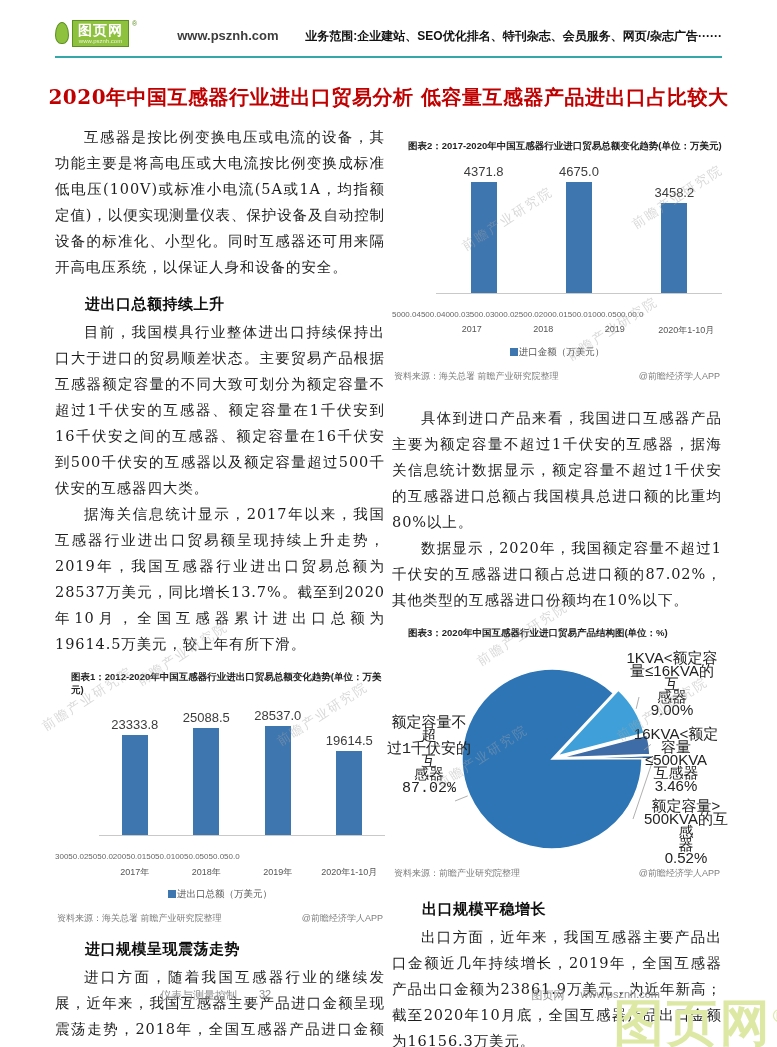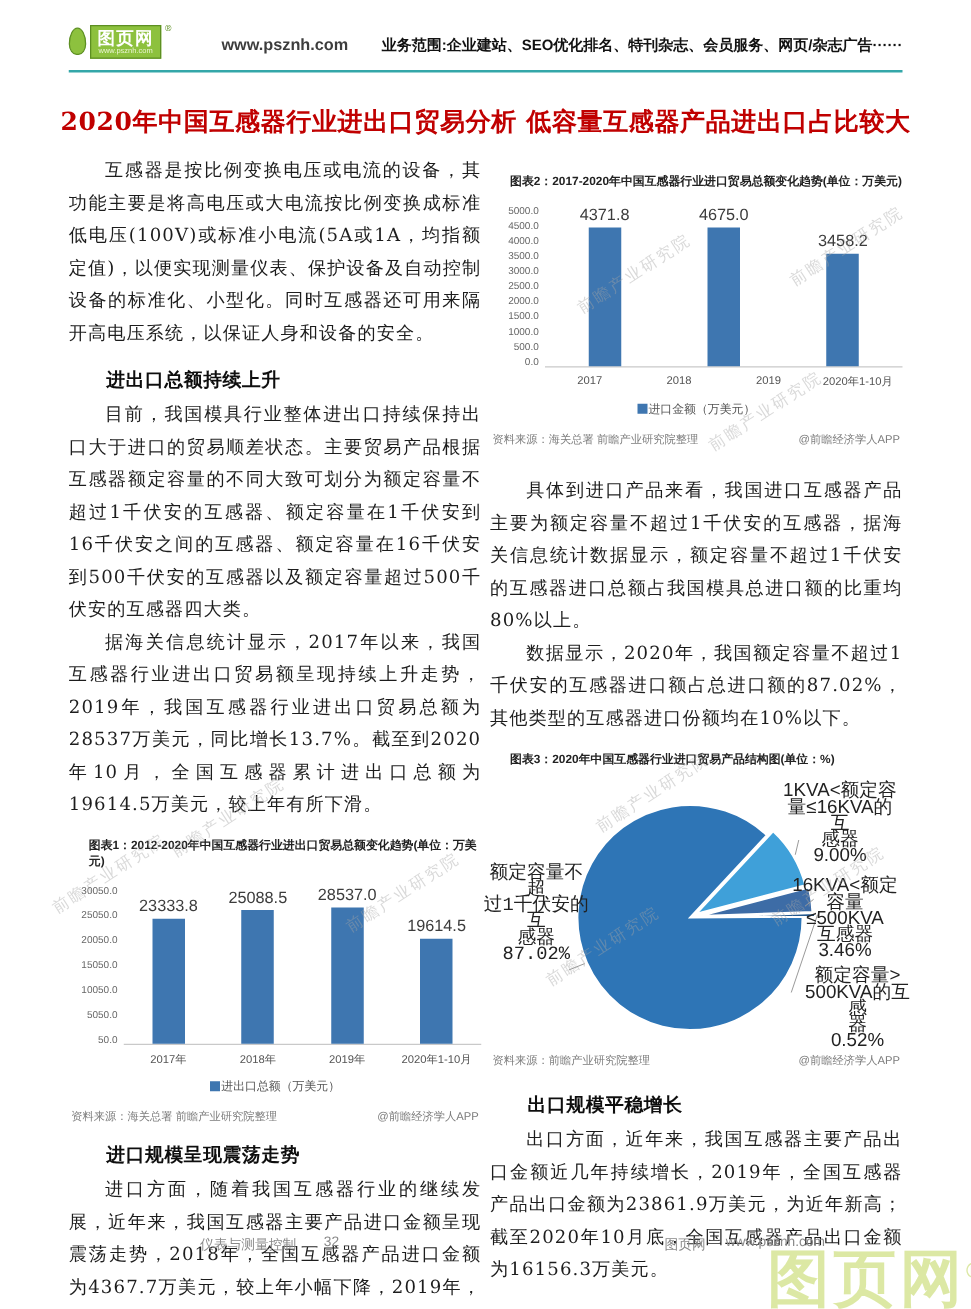--- a/index.html
+++ b/index.html
@@ -42,21 +42,21 @@
   
   .columns { position: absolute; top: 124px; left: 55px; width: 667px; display: flex; justify-content: space-between; }
   .col { width: 330px; }
   p.body-p { font-size: 14.5px; line-height: 26px; text-align: justify; text-indent: 2em; letter-spacing: 0.9px; color: #1d1d1d; }
   .sec-head { font-size: 15px; font-weight: bold; color: #0e0e0e; text-indent: 2em; margin: 15px 0 5px; letter-spacing: 0.5px; }
   .mt-lg { margin-top: 22px; }
   
   .chart { font-family: "Liberation Sans", sans-serif; margin-top: 14px; position: relative; }
   .chart-title { font-size: 9.5px; font-weight: bold; color: #222; padding-left: 16px; margin-bottom: 11px; line-height: 1.35; }
   .chart-body { display: flex; }
-  .yaxis { width: 44px; display: flex; flex-direction: column; justify-content: space-between; align-items: flex-end; padding-right: 5px; font-size: 8px; color: #666; }
+  .yaxis { width: 44px; display: flex; flex-direction: row; justify-content: space-between; align-items: flex-end; padding-right: 5px; font-size: 8px; color: #666; margin-top: 25px; }
   .plot { flex: 1; display: flex; justify-content: space-around; align-items: flex-end; border-bottom: 1px solid #c9c9c9; }
   .bar-col { flex: 1; display: flex; flex-direction: column; align-items: center; justify-content: flex-end; height: 100%; }
   .bar-val { font-size: 13px; color: #3c3c3c; margin-bottom: 3px; }
   .bar { width: 26px; }
   .xaxis { display: flex; margin-left: 44px; margin-top: 5px; font-size: 9px; color: #555; }
   .xaxis div { flex: 1; text-align: center; }
   .legend { display: flex; justify-content: center; align-items: center; gap: 1px; margin-top: 9px; font-size: 9.5px; color: #555; }
   .legend-swatch { width: 8px; height: 8px; display: inline-block; background: #3e76b0; }
   .src-row { display: flex; justify-content: space-between; margin-top: 11px; padding: 0 2px; font-size: 9px; color: #7d7d7d; }
   

